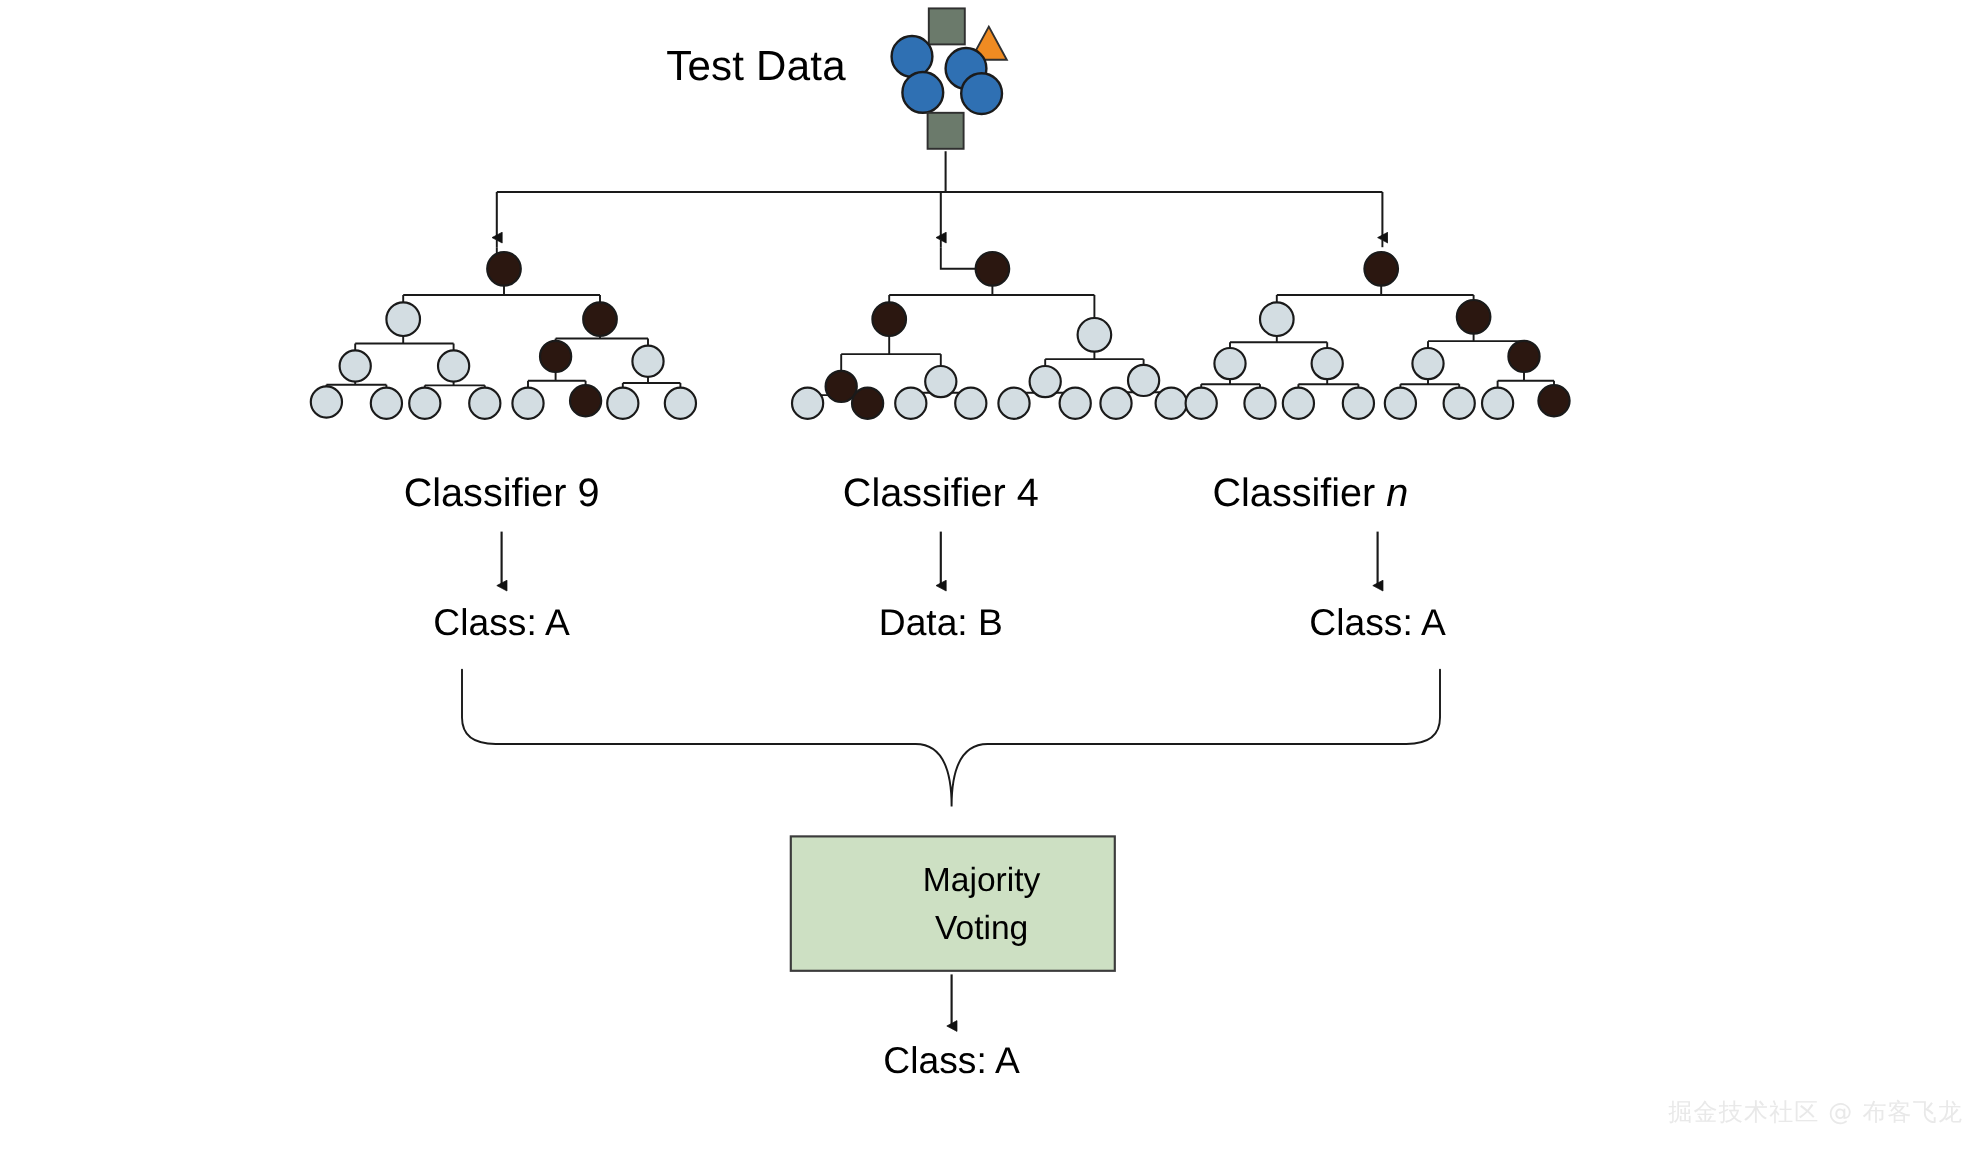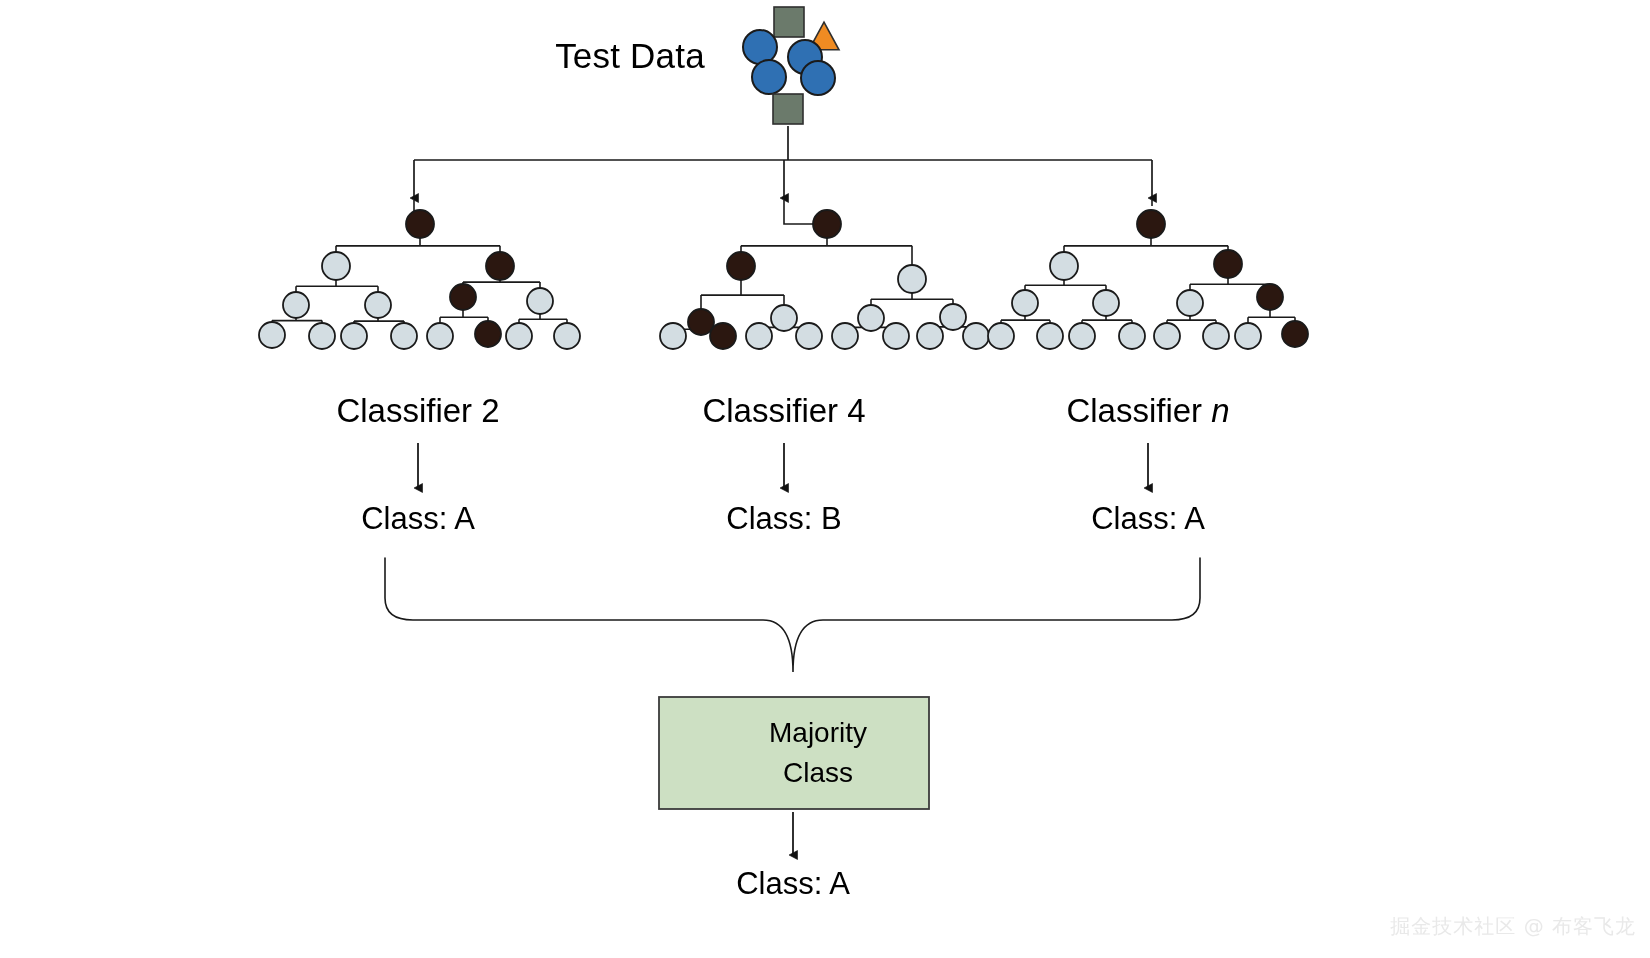--- a/index.html
+++ b/index.html
@@ -237,28 +237,28 @@
         <rect x="659" y="697" width="270" height="112" fill="#cde0c3" stroke="#3b3b3b" stroke-width="1.8"></rect>
       </g>
     <g id="final-arrow-layer">
         <line x1="793" y1="812" x2="793" y2="855" stroke="#1a1a1a" stroke-width="1.8" marker-end="url(#arrowhead)"></line>
       </g>
   </svg>
 
   <div class="lbl lbl-center title-text" id="test-data-label" style="left: 630px; top: 56px;">Test Data</div>
 
   <div id="text-layer">
-      <div class="lbl lbl-center classifier-text" style="left: 418px; top: 411px;">Classifier 2</div>
+      <div class="lbl lbl-center classifier-text" style="left: 418px; top: 411px;">Classifier 9</div>
       <div class="lbl lbl-center class-text" style="left: 418px; top: 519px;">Class: A</div>
       <div class="lbl lbl-center classifier-text" style="left: 784px; top: 411px;">Classifier 4</div>
-      <div class="lbl lbl-center class-text" style="left: 784px; top: 519px;">Class: B</div>
-      <div class="lbl lbl-center classifier-text" style="left: 1148px; top: 411px;"><span>Classifier </span><span class="ital">n</span></div>
+      <div class="lbl lbl-center class-text" style="left: 784px; top: 519px;">Data: B</div>
+      <div class="lbl lbl-center classifier-text" style="left: 1092px; top: 411px;"><span>Classifier </span><span class="ital">n</span></div>
       <div class="lbl lbl-center class-text" style="left: 1148px; top: 519px;">Class: A</div>
       <div class="lbl lbl-center vote-text" style="left: 794px; top: 753px;">
         <div>Majority</div>
-        <div>Class</div>
+        <div>Voting</div>
       </div>
       <div class="lbl lbl-center final-text" style="left: 793px; top: 884px;">Class: A</div>
     </div>
 
   <div class="watermark">掘金技术社区 @ 布客飞龙</div>
 
 </div>
 
 </body></html>

